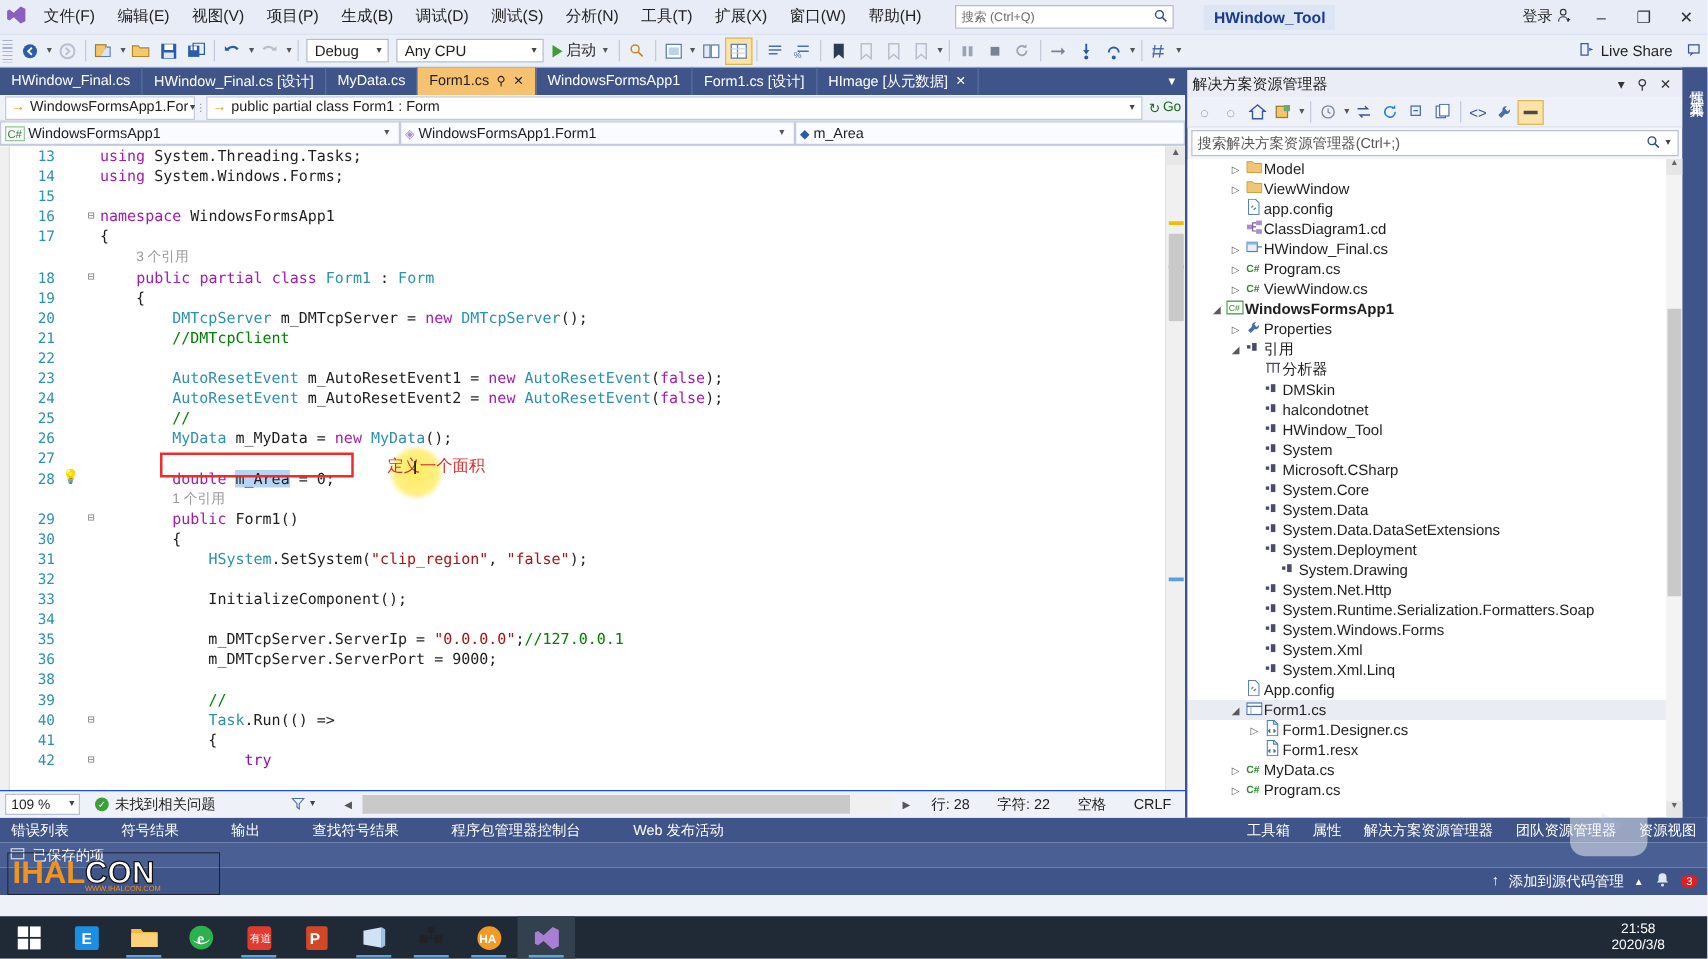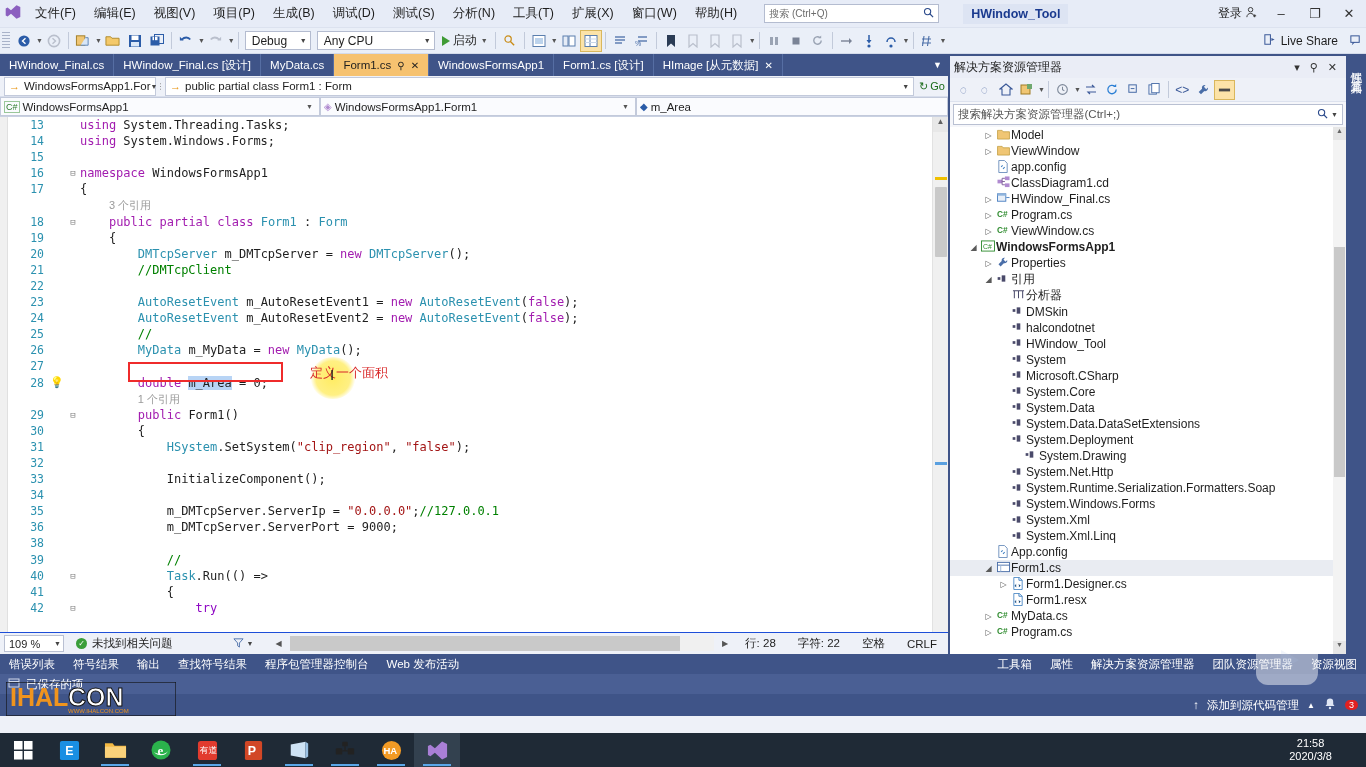--- a/index.html
+++ b/index.html
@@ -129,21 +129,21 @@
   .zoom-combo{ width:60px; height:17px; border:1px solid #b9c0d2; background:#fff;
                display:flex; align-items:center; padding:0 2px 0 4px; margin-left:4px; font-size:11px;}
   .ok-dot{ width:11px; height:11px; border-radius:50%; background:#3a9e3a; color:#fff;
            font-size:8px; display:flex; align-items:center; justify-content:center; margin:0 5px 0 12px;}
   .hscroll{ flex:1; height:15px; margin:0 8px; background:#f0f0f0; position:relative;}
   .hthumb{ position:absolute; left:0; top:0; height:15px; width:390px; background:#c9c9c9;}
   .stat-item{ padding:0 11px; }
 
   
   .bottomtabs{ height:20px; background:#3f5488; display:flex; align-items:center; color:#fff;
-               font-size:11.5px; }
+               font-size:11.5px;gap:24px; }
   .bt{ padding:0 9px; }
   .savebar{ height:20px; background:#4a5f94; display:flex; align-items:center; color:#fff;
             font-size:11.5px; padding-left:8px; gap:6px;}
   .statusbar{ height:22px; background:#3f5488; display:flex; align-items:center; color:#fff;
               font-size:11.5px; padding:0 8px;}
   .sb-right{ margin-left:auto; display:flex; align-items:center; gap:8px;}
   .badge{ background:#e02020; color:#fff; border-radius:8px; font-size:9px; padding:0 4px; }
 
   
   .se{ flex:1; display:flex; flex-direction:column; background:#f5f6fa; margin:2px 0 0 2px;}

